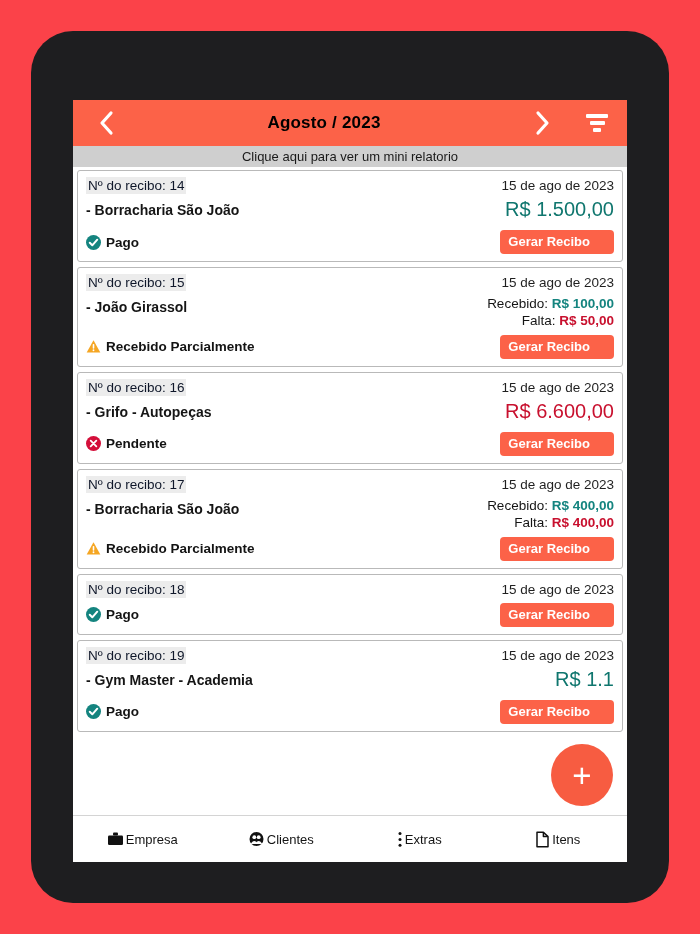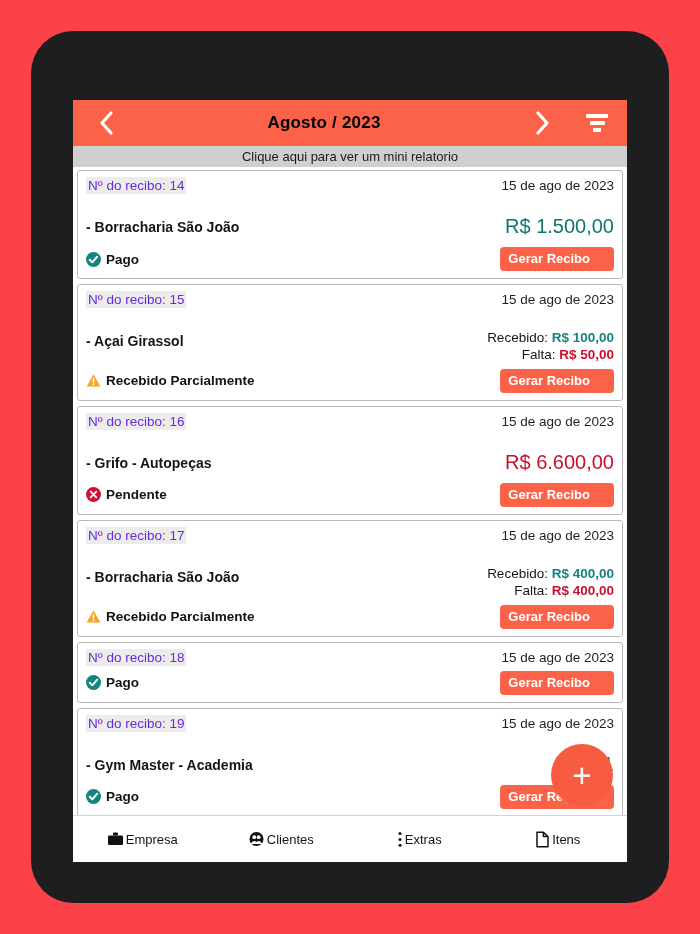--- a/index.html
+++ b/index.html
@@ -108,33 +108,33 @@
     position: relative;
     cursor: pointer;
   }
   .card-row1 {
     display: flex;
     justify-content: space-between;
     align-items: baseline;
   }
   .receipt-no {
     font-size: 13.5px;
-    color: #6d28d9;
+    color: #0f172a;
     background: #ececec;
     padding: 1px 2px;
   }
   .card-date {
     font-size: 13.5px;
     color: #1f1f1f;
   }
   .card-row2 {
     display: flex;
     justify-content: space-between;
     align-items: flex-start;
-    margin-top: 22px;
+    margin-top: 5px;
     min-height: 26px;
   }
   .client-name {
     font-size: 14px;
     font-weight: bold;
     color: #151515;
     padding-top: 3px;
   }
   .amount-block { text-align: right; }
   .amount-single {
@@ -288,21 +288,21 @@
             </span>
             <button class="btn-receipt">Gerar Recibo</button>
           </div>
         </div>
         <div class="card">
           <div class="card-row1">
             <span class="receipt-no">Nº do recibo: 15</span>
             <span class="card-date">15 de ago de 2023</span>
           </div>
           <div class="card-row2">
-            <span class="client-name">- Açai Girassol</span>
+            <span class="client-name">- João Girassol</span>
             <div class="amount-block">
               <div class="amount-line"><span>Recebido:</span> <b class="recv">R$ 100,00</b></div>
               <div class="amount-line"><span>Falta:</span> <b class="falta">R$ 50,00</b></div>
             </div>
           </div>
           <div class="card-row3">
             <span class="status">
               <svg class="status-icon" viewBox="0 0 16 16" aria-hidden="true">
                 <path d="M8 1.2L15.3 14.4H0.7z" fill="#f5a623"></path>
                 <rect x="7.15" y="5.4" width="1.7" height="5" rx=".8" fill="#fff"></rect>

